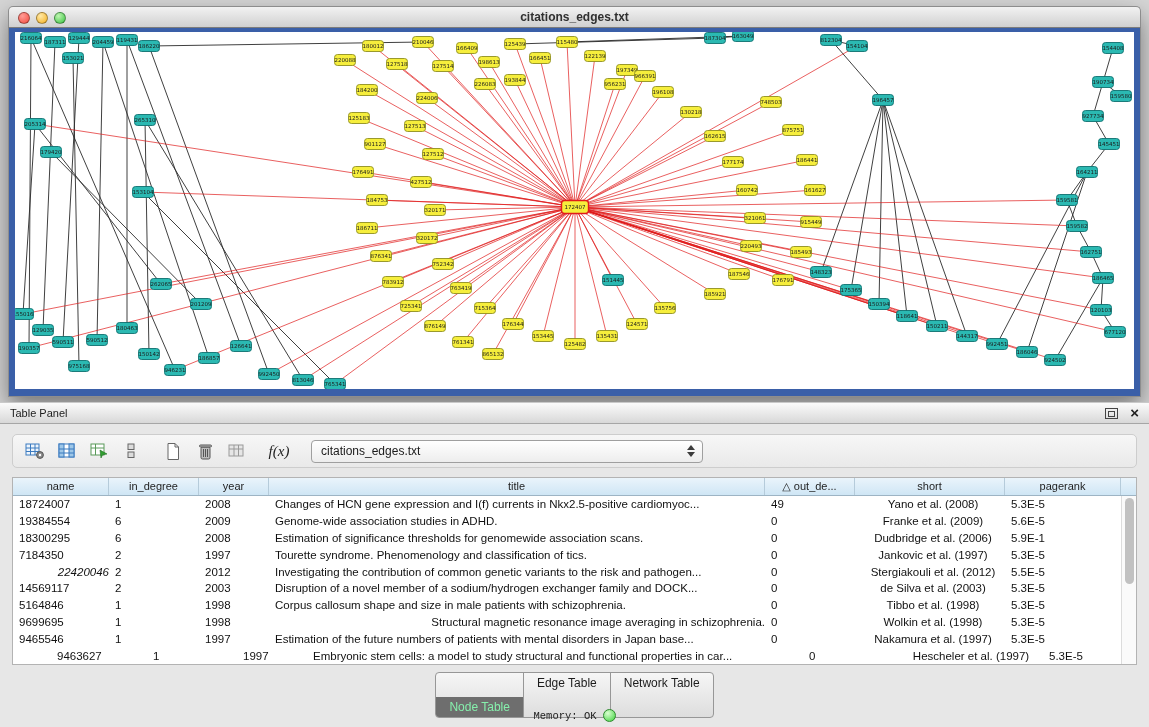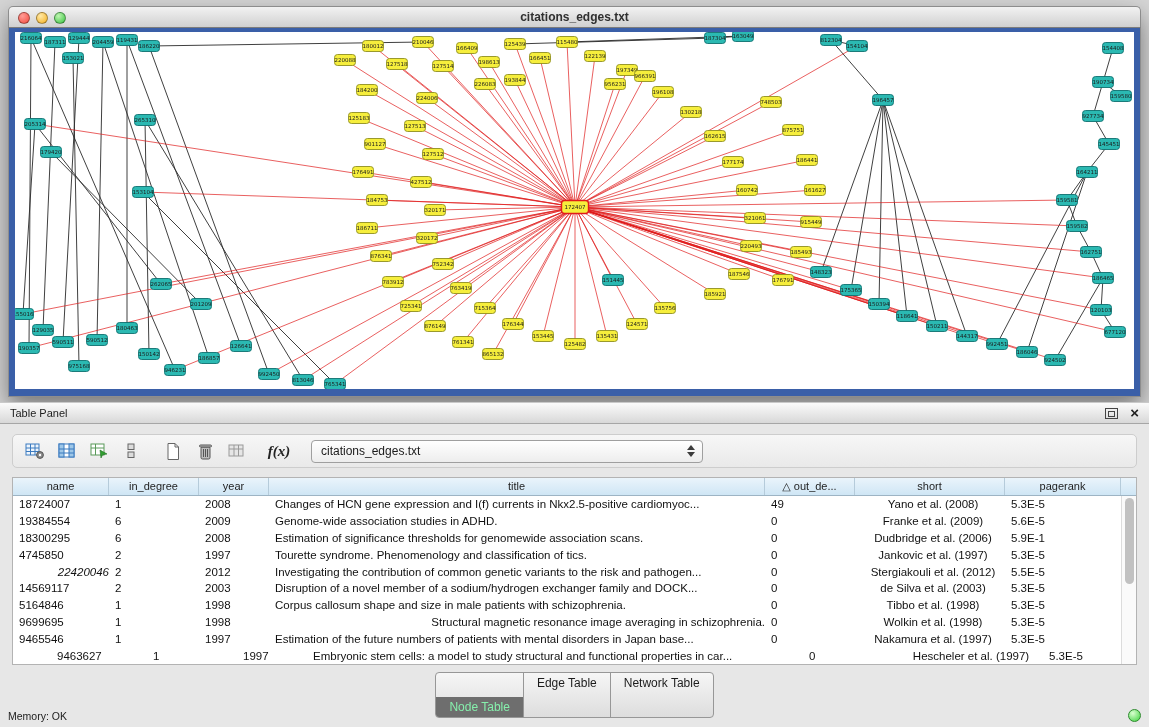--- a/index.html
+++ b/index.html
@@ -34,21 +34,21 @@
   .ph-spacer { flex:1; }
   .float-icon { width:13px; height:11px; border:1px solid #444; position:relative; margin-right:12px; cursor:pointer; }
   .float-icon::after { content:""; position:absolute; left:2px; top:2px; width:5px; height:4px; border:1px solid #444; }
   .close-icon { font-size:15px; font-weight:bold; color:#222; line-height:12px; cursor:pointer; }
 
   .panel-body { position:absolute; top:24px; left:0; right:0; bottom:0; }
 
   .toolbar { margin:8px 12px 0; height:34px; background:linear-gradient(#f7f7f7,#e9e9e9);
     border:1px solid #cdcdcd; border-radius:5px; display:flex; align-items:center; padding:0 8px; }
   .tool-btn { width:28px; height:26px; display:flex; align-items:center; justify-content:center;
-    border-radius:3px; margin-right:4px; cursor:pointer;font-weight:bold; }
+    border-radius:3px; margin-right:4px; cursor:pointer; }
   .tool-gap { width:10px; }
   .fx-label { font-style:italic; font-family:"Liberation Serif", serif; font-size:15px; color:#222; }
   .combo { margin-left:14px; width:392px; height:23px; background:linear-gradient(#ffffff,#ededed);
     border:1px solid #9f9f9f; border-radius:4px; display:flex; align-items:center; padding:0 4px 0 9px; cursor:pointer; }
   .combo-text { flex:1; font-size:12px; color:#1b1b1b; white-space:nowrap; overflow:hidden; }
   .combo-arrows { width:14px; display:flex; flex-direction:column; align-items:center; gap:2px; }
   .arr-up { width:0; height:0; border-left:4px solid transparent; border-right:4px solid transparent; border-bottom:5px solid #3c3c3c; }
   .arr-dn { width:0; height:0; border-left:4px solid transparent; border-right:4px solid transparent; border-top:5px solid #3c3c3c; }
 
   .table-wrap { margin:9px 12px 0; height:188px; background:#fff; border:1px solid #b3b3b3; position:relative; overflow:hidden; }
@@ -64,21 +64,21 @@
   .vthumb { position:absolute; top:2px; left:2.5px; width:9px; height:86px; background:#c1c1c1; border-radius:5px; cursor:pointer; }
 
   .tabs-row { margin-top:7px; display:flex; justify-content:center; }
   .segmented { display:inline-flex; border:1px solid #979797; border-radius:4px; overflow:hidden;
     background:linear-gradient(#f6f6f6,#dddddd); }
   .segment { padding:2px 13px; font-size:12px; color:#1c1c1c; line-height:16px; border-left:1px solid #979797; cursor:pointer; }
   .segment:first-child { border-left:none; }
   .segment.selected { background:#6e6e6e; color:#86efac;margin-top:24px; }
 
   .status-bar { position:absolute; left:0; bottom:0; width:100%; height:23px;
-    display:flex; align-items:center; justify-content:space-between; padding:0 8px; }
+    display:flex; align-items:center; justify-content:center; padding:0 8px;font-family:Liberation Mono, monospace; }
   .mem-label { font-size:10.5px; color:#222; margin-right:6px; }
   .mem-dot { width:13px; height:13px; border-radius:50%; border:1px solid #2d8a2d;
     background:radial-gradient(circle at 35% 30%, #d9ffd0, #3cd23c); }
 
   .icon-svg { display:block; }
 </style>
 </head>
 <body>
 
 <div class="net-window">
@@ -577,21 +577,21 @@
           <div class="tr">
             <div class="td" style="width: 96px; text-align: left;">18300295</div>
             <div class="td" style="width: 90px; text-align: left;">6</div>
             <div class="td" style="width: 70px; text-align: left;">2008</div>
             <div class="td" style="width: 496px; text-align: left;">Estimation of significance thresholds for genomewide association scans.</div>
             <div class="td" style="width: 90px; text-align: left;">0</div>
             <div class="td" style="width: 150px; text-align: center;">Dudbridge et al. (2006)</div>
             <div class="td" style="flex: 1 1 0%; text-align: left;">5.9E-1</div>
           </div>
           <div class="tr">
-            <div class="td" style="width: 96px; text-align: left;">4745850</div>
+            <div class="td" style="width: 96px; text-align: left;">7184350</div>
             <div class="td" style="width: 90px; text-align: left;">2</div>
             <div class="td" style="width: 70px; text-align: left;">1997</div>
             <div class="td" style="width: 496px; text-align: left;">Tourette syndrome. Phenomenology and classification of tics.</div>
             <div class="td" style="width: 90px; text-align: left;">0</div>
             <div class="td" style="width: 150px; text-align: center;">Jankovic et al. (1997)</div>
             <div class="td" style="flex: 1 1 0%; text-align: left;">5.3E-5</div>
           </div>
           <div class="tr">
             <div class="td" style="width: 96px; text-align: right; font-style: italic;">22420046</div>
             <div class="td" style="width: 90px; text-align: left;">2</div>

